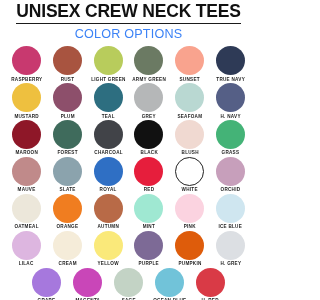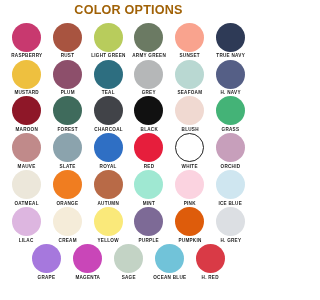--- a/index.html
+++ b/index.html
@@ -30,27 +30,27 @@
     letter-spacing: -0.2px;
     line-height: 1;
     margin-top: 3px;
     padding-bottom: 2px;
     border-bottom: 1.6px solid #1a1a1a;
     white-space: nowrap;
     text-align: center;
   }
   .subtitle {
     font-size: 12.6px;
-    font-weight: 700;
+    font-weight: 400;
     letter-spacing: 0.2px;
     line-height: 1;
     margin-top: 4px;
     white-space: nowrap;
     text-align: center;
-    color: #a16207;
+    color: #3b82f6;
   }
   .grid {
     margin-top: 6px;
     width: 257px;
     display: flex;
     flex-direction: column;
     align-items: center;
   }
   .row {
     display: flex;
@@ -85,20 +85,21 @@
     color: #1d1d1d;
     white-space: nowrap;
     transform: scale(1.05);
   }
 </style>
 </head>
 <body>
 
 <div id="chart">
 
+  <div class="title">UNISEX CREW NECK TEES</div>
   <div class="subtitle">COLOR OPTIONS</div>
 
   <div class="grid">
       <div class="row">
         <div class="cell">
           <div class="swatch" style="background: rgb(200, 57, 111);"></div>
           <div class="label">RASPBERRY</div>
         </div>
         <div class="cell">
           <div class="swatch" style="background: rgb(168, 84, 64);"></div>

